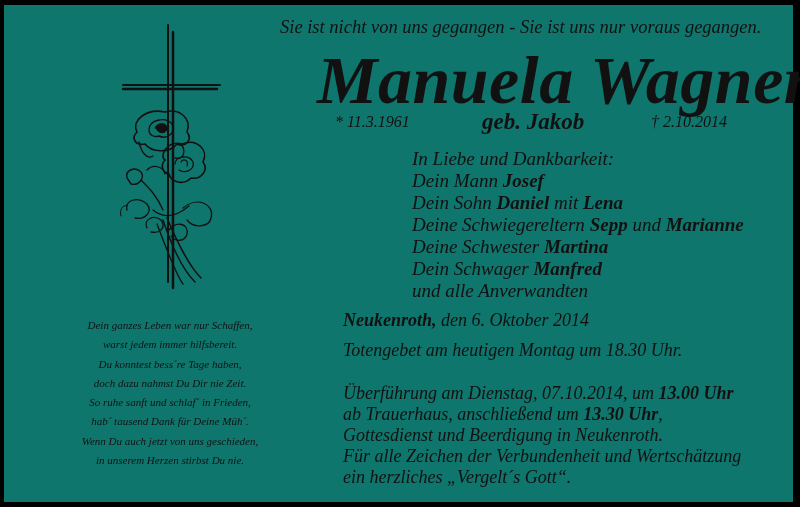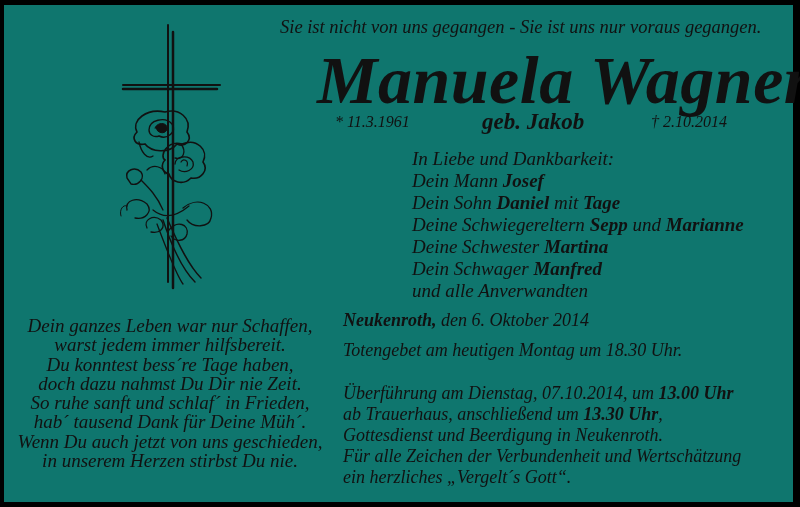--- a/index.html
+++ b/index.html
@@ -11,21 +11,21 @@
     font-style: italic; color: #111;
   }
   .abs { position: absolute; white-space: nowrap; }
   .motto { left: 276px; top: 12px; font-size: 18.5px; }
   .name { left: 313px; top: 36px; font-size: 68px; font-weight: bold; letter-spacing: 0.5px; }
   .born { left: 331px; top: 108px; font-size: 16px; }
   .nee { left: 478px; top: 104px; font-size: 23px; font-weight: bold; }
   .died { left: 647px; top: 108px; font-size: 16px; }
   .mourners { left: 408px; top: 143px; font-size: 19px; line-height: 22px; }
   .mourners b { font-weight: bold; }
-  .poem { left: 0; width: 332px; top: 311px; text-align: center; font-size: 19px; line-height: 19.3px; }
+  .poem { left: 0; width: 332px; top: 311px; text-align: center; font-size: 11px; line-height: 19.3px; }
   .info { left: 339px; font-size: 18px; line-height: 21px; }
   .info b { font-weight: bold; }
   .l1 { top: 305px; }
   .l2 { top: 335px; }
   .l3 { top: 378px; }
   .l4 { top: 441px; }
   .cross { position: absolute; left: 113px; top: 15px; }
 </style>
 </head>
 <body>
@@ -63,21 +63,21 @@
 
   <div class="abs motto">Sie ist nicht von uns gegangen - Sie ist uns nur voraus gegangen.</div>
   <div class="abs name">Manuela Wagner</div>
   <div class="abs born">* 11.3.1961</div>
   <div class="abs nee">geb. Jakob</div>
   <div class="abs died">† 2.10.2014</div>
 
   <div class="abs mourners">
     <div>In Liebe und Dankbarkeit:</div>
     <div><span>Dein Mann </span><b>Josef</b></div>
-    <div><span>Dein Sohn </span><b>Daniel</b><span> mit </span><b>Tage</b></div>
+    <div><span>Dein Sohn </span><b>Daniel</b><span> mit </span><b>Lena</b></div>
     <div><span>Deine Schwiegereltern </span><b>Sepp</b><span> und </span><b>Marianne</b></div>
     <div><span>Deine Schwester </span><b>Martina</b></div>
     <div><span>Dein Schwager </span><b>Manfred</b></div>
     <div>und alle Anverwandten</div>
   </div>
 
   <div class="abs poem">
     <div>Dein ganzes Leben war nur Schaffen,</div>
     <div>warst jedem immer hilfsbereit.</div>
     <div>Du konntest bess´re Tage haben,</div>

